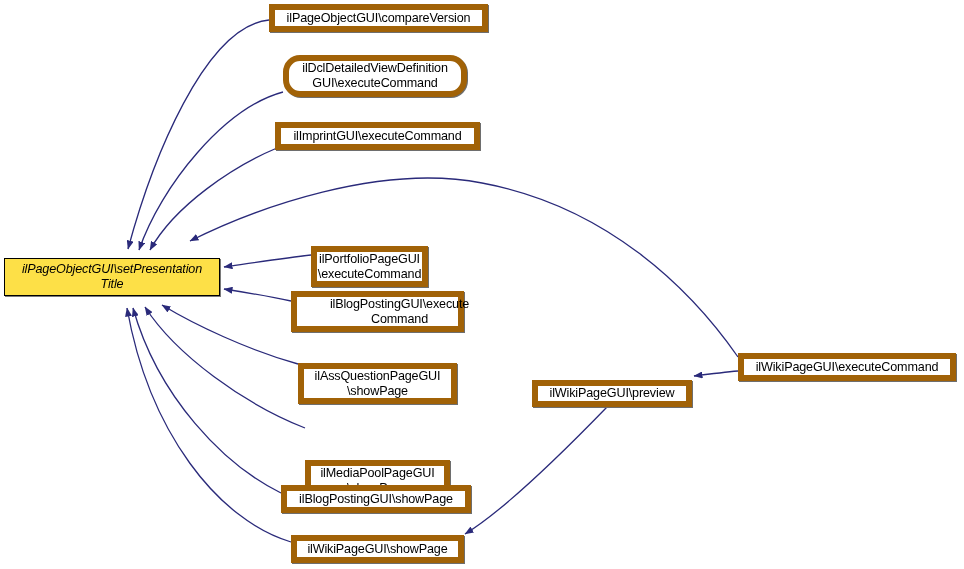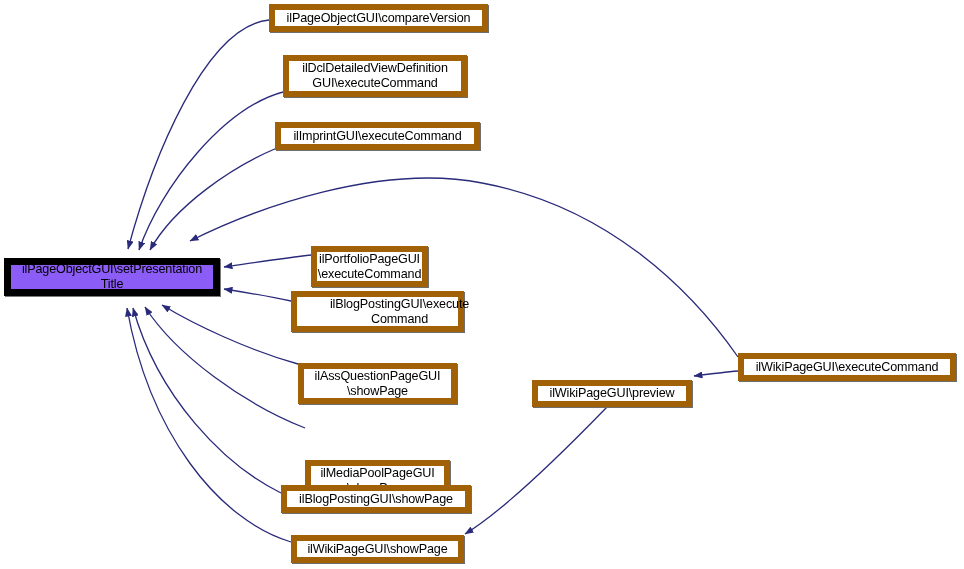--- a/index.html
+++ b/index.html
@@ -37,23 +37,24 @@
     border: 6px solid #a16207;
     color: #000000;
     font-family: "Liberation Sans", sans-serif;
     font-size: 12.6px;
     line-height: 15px;
     letter-spacing: -0.15px;
     white-space: pre-line;
     z-index: 5;
   }
   .node.root {
-    background: #8b5cf6;
-    border: 7px solid #000000;
+    background: #fde047;
+    border: 1px solid #000000;
     box-shadow: 1px 1px 0 0 #7a7a7a;
+    font-style: italic;
   }
   .node.shadowed {
     box-shadow: 1px 1px 0 0 #6e6e6e;
   }
   .node-label {
     display: block;
     padding: 0 4px;
   }
 </style>
 </head>
@@ -80,21 +81,21 @@
         <path d="M 738 357 C 690 288 606 206 482 183 C 380 163 256 208 190 241" marker-end="url(#arrowhead)"></path>
         <path d="M 738 371 C 727 372 710 374 694 376" marker-end="url(#arrowhead)"></path>
         <path d="M 607 407 C 575 440 506 509 465 534" marker-end="url(#arrowhead)"></path>
       </g>
   </svg>
 
   <div id="nodes-group">
       <div class="node root" style="left: 4px; top: 258px; width: 216px; height: 38px;"><span class="node-label">ilPageObjectGUI\setPresentation
 Title</span></div>
       <div class="node shadowed" style="left: 269px; top: 4px; width: 219px; height: 28px;"><span class="node-label">ilPageObjectGUI\compareVersion</span></div>
-      <div class="node shadowed" style="left: 283px; top: 55px; width: 184px; height: 42px;"><span class="node-label">ilDclDetailedViewDefinition
+      <div class="node shadowed" style="left: 283px; top: 55px; width: 184px; height: 42px; border-radius: 17px;"><span class="node-label">ilDclDetailedViewDefinition
 GUI\executeCommand</span></div>
       <div class="node shadowed" style="left: 275px; top: 122px; width: 205px; height: 28px;"><span class="node-label">ilImprintGUI\executeCommand</span></div>
       <div class="node shadowed" style="left: 311px; top: 226px; width: 117px; height: 41px; margin-top: 20px;"><span class="node-label">ilPortfolioPageGUI
 \executeCommand</span></div>
       <div class="node shadowed" style="left: 291px; top: 291px; width: 173px; height: 41px; padding-left: 44px;"><span class="node-label">ilBlogPostingGUI\execute
 Command</span></div>
       <div class="node shadowed" style="left: 298px; top: 355px; width: 159px; height: 41px; margin-top: 8px;"><span class="node-label">ilAssQuestionPageGUI
 \showPage</span></div>
       <div class="node shadowed" style="left: 305px; top: 420px; width: 145px; height: 41px; margin-top: 40px;"><span class="node-label">ilMediaPoolPageGUI
 \showPage</span></div>

